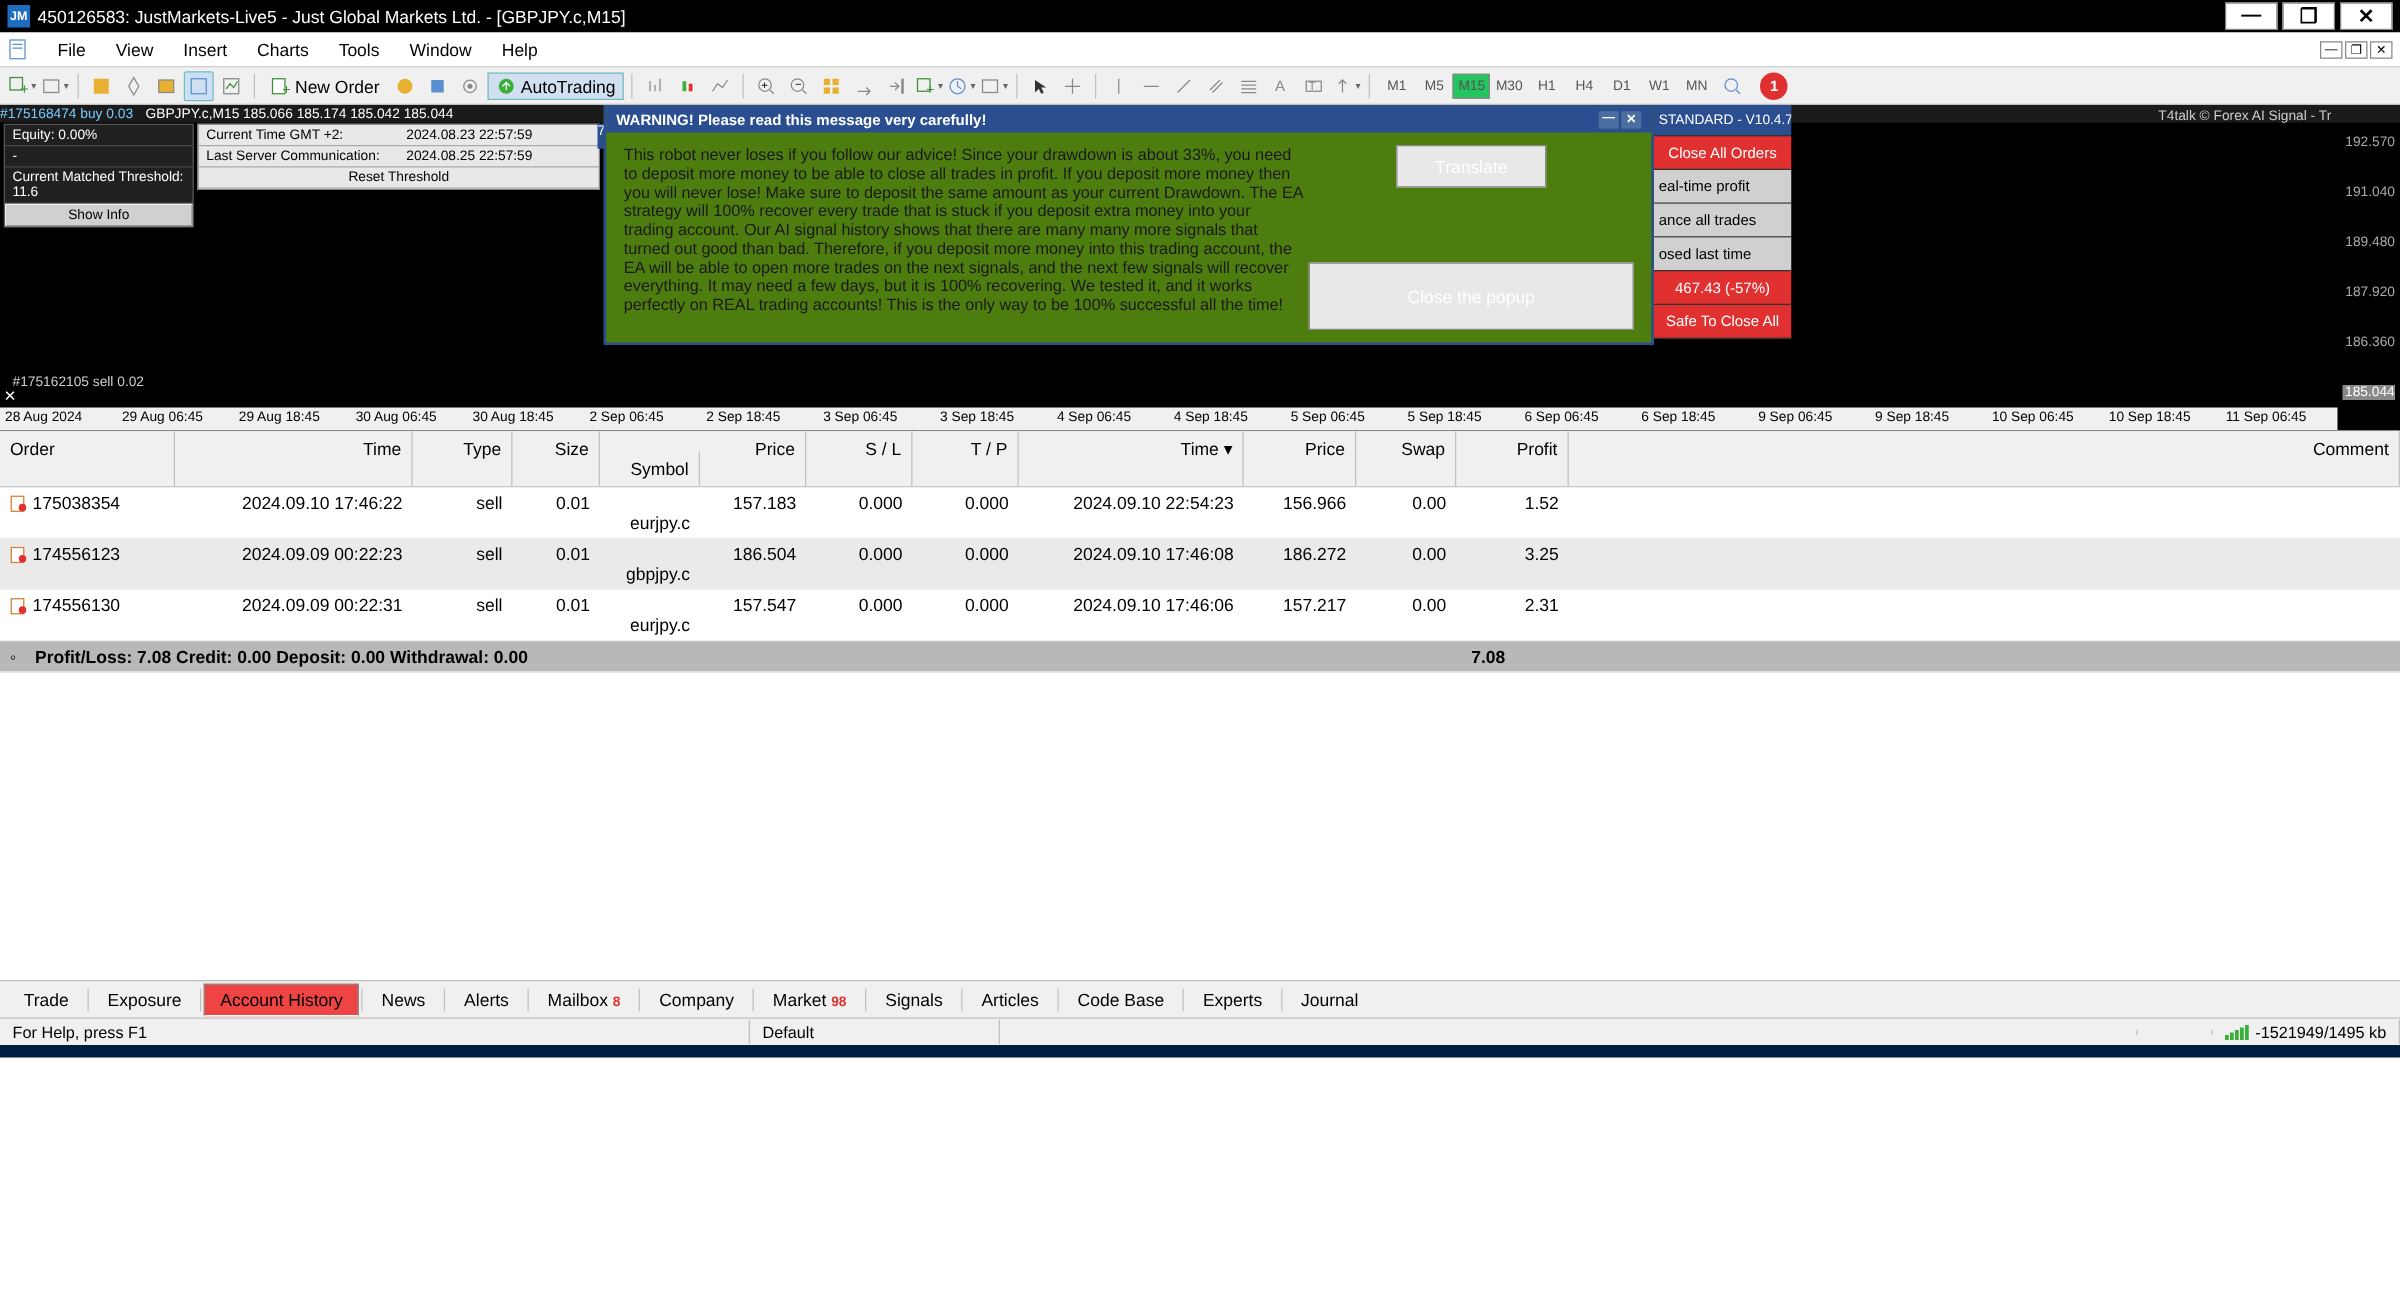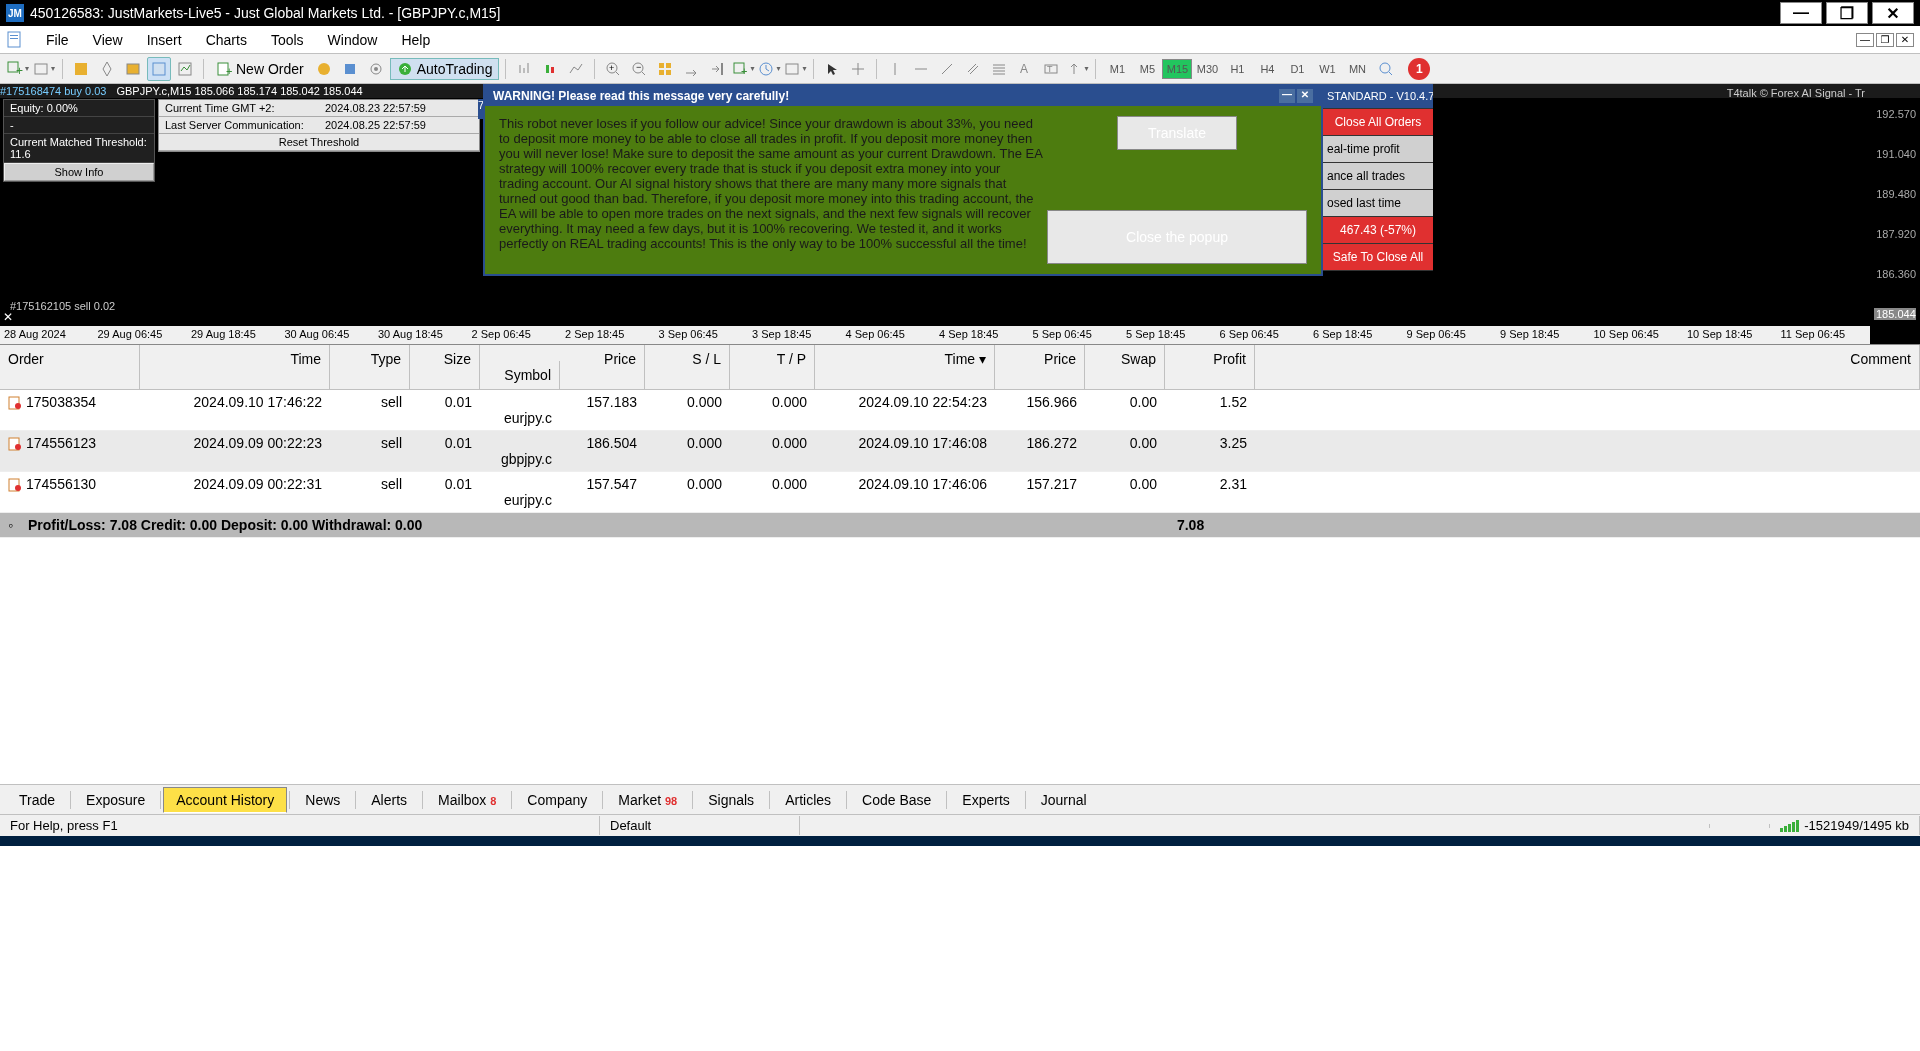--- a/index.html
+++ b/index.html
@@ -87,21 +87,21 @@
 .col-tp { width: 85px; text-align: right; }
 .col-time2 { width: 180px; text-align: right; }
 .col-price2 { width: 90px; text-align: right; }
 .col-swap { width: 80px; text-align: right; }
 .col-profit { width: 90px; text-align: right; }
 .col-comment { flex: 1; text-align: right; }
 
 
 .bottom-tabs { height: 30px; background: #f0f0f0; border-top: 1px solid #c0c0c0; display: flex; align-items: center; padding: 0 6px; font-size: 14px; }
 .b-tab { padding: 4px 12px; border: 1px solid transparent; cursor: pointer; }
-.b-tab.active { background: #fde047; border: 1px solid #888; border-bottom: 1px solid #fff; }
+.b-tab.active { background: #ef4444; border: 1px solid #888; border-bottom: 1px solid #fff; }
 .b-sep { width: 1px; height: 18px; background: #c0c0c0; margin: 0 2px; }
 .badge-red { color: #e03030; font-weight: bold; font-size: 11px; }
 
 
 .status-bar { height: 22px; background: #f0f0f0; border-top: 1px solid #c0c0c0; display: flex; align-items: center; font-size: 13px; }
 .status-bar .sec { padding: 2px 10px; border-right: 1px solid #c0c0c0; }
 .status-bar .flex { flex: 1; }
 
 
 .taskbar { height: 10px; background: #002040; }

